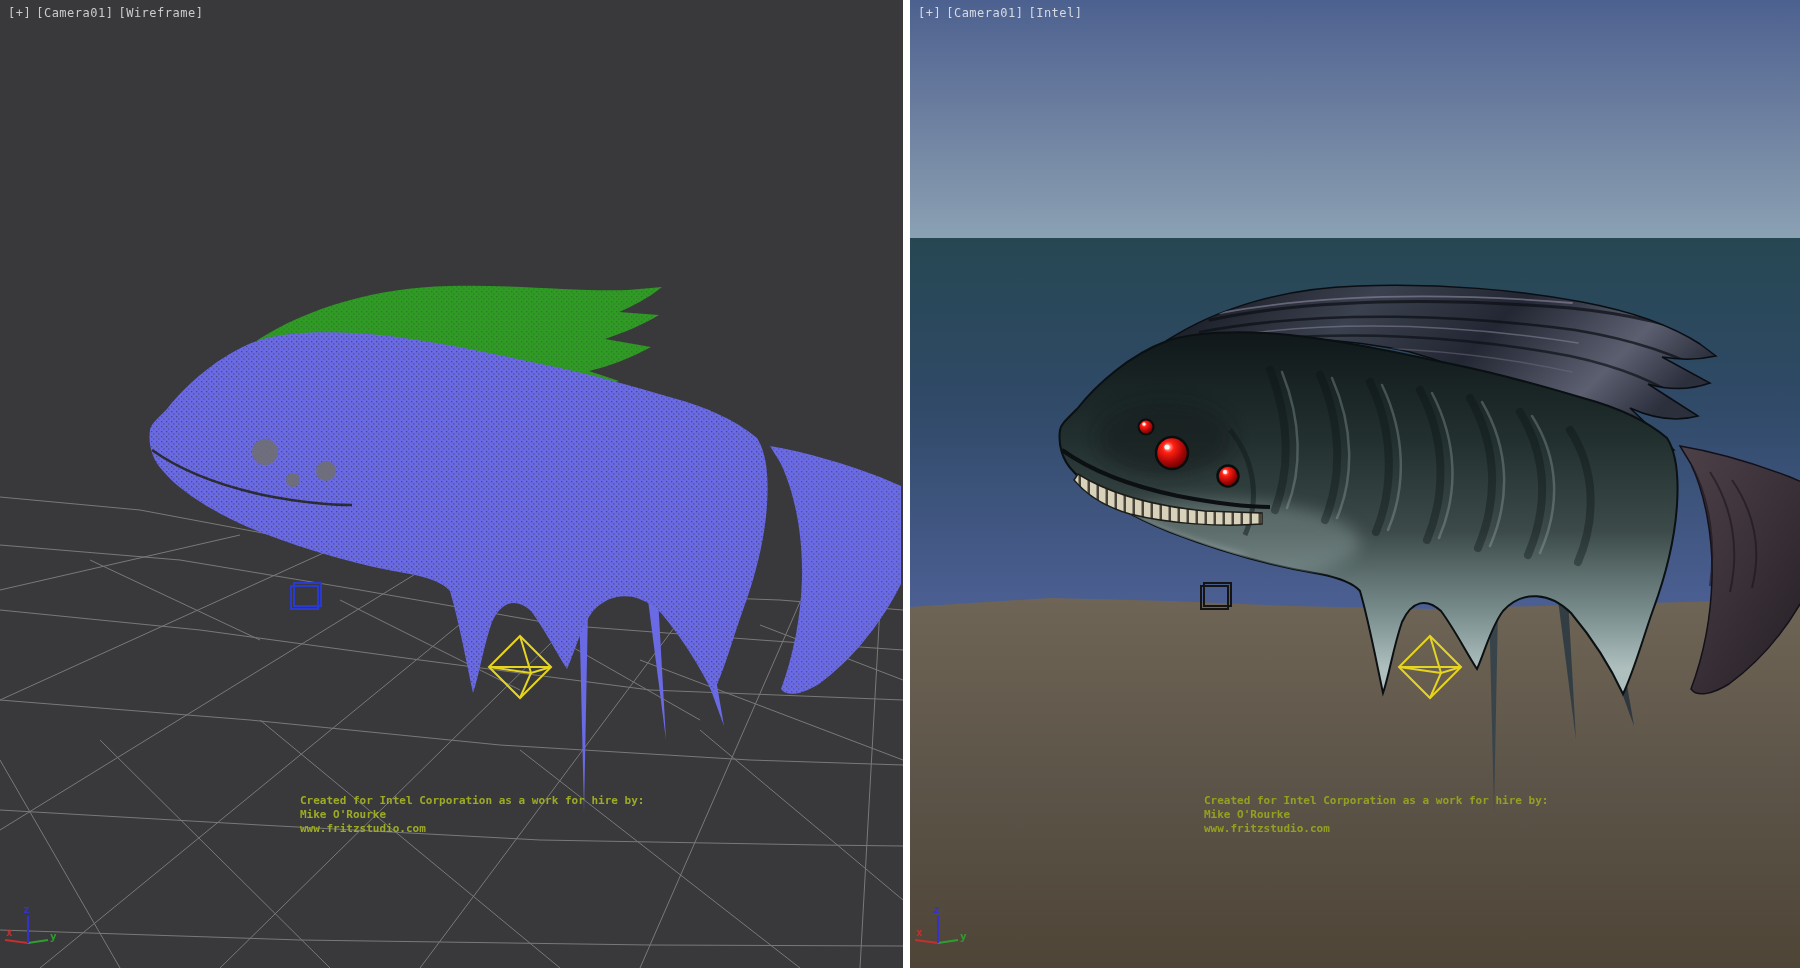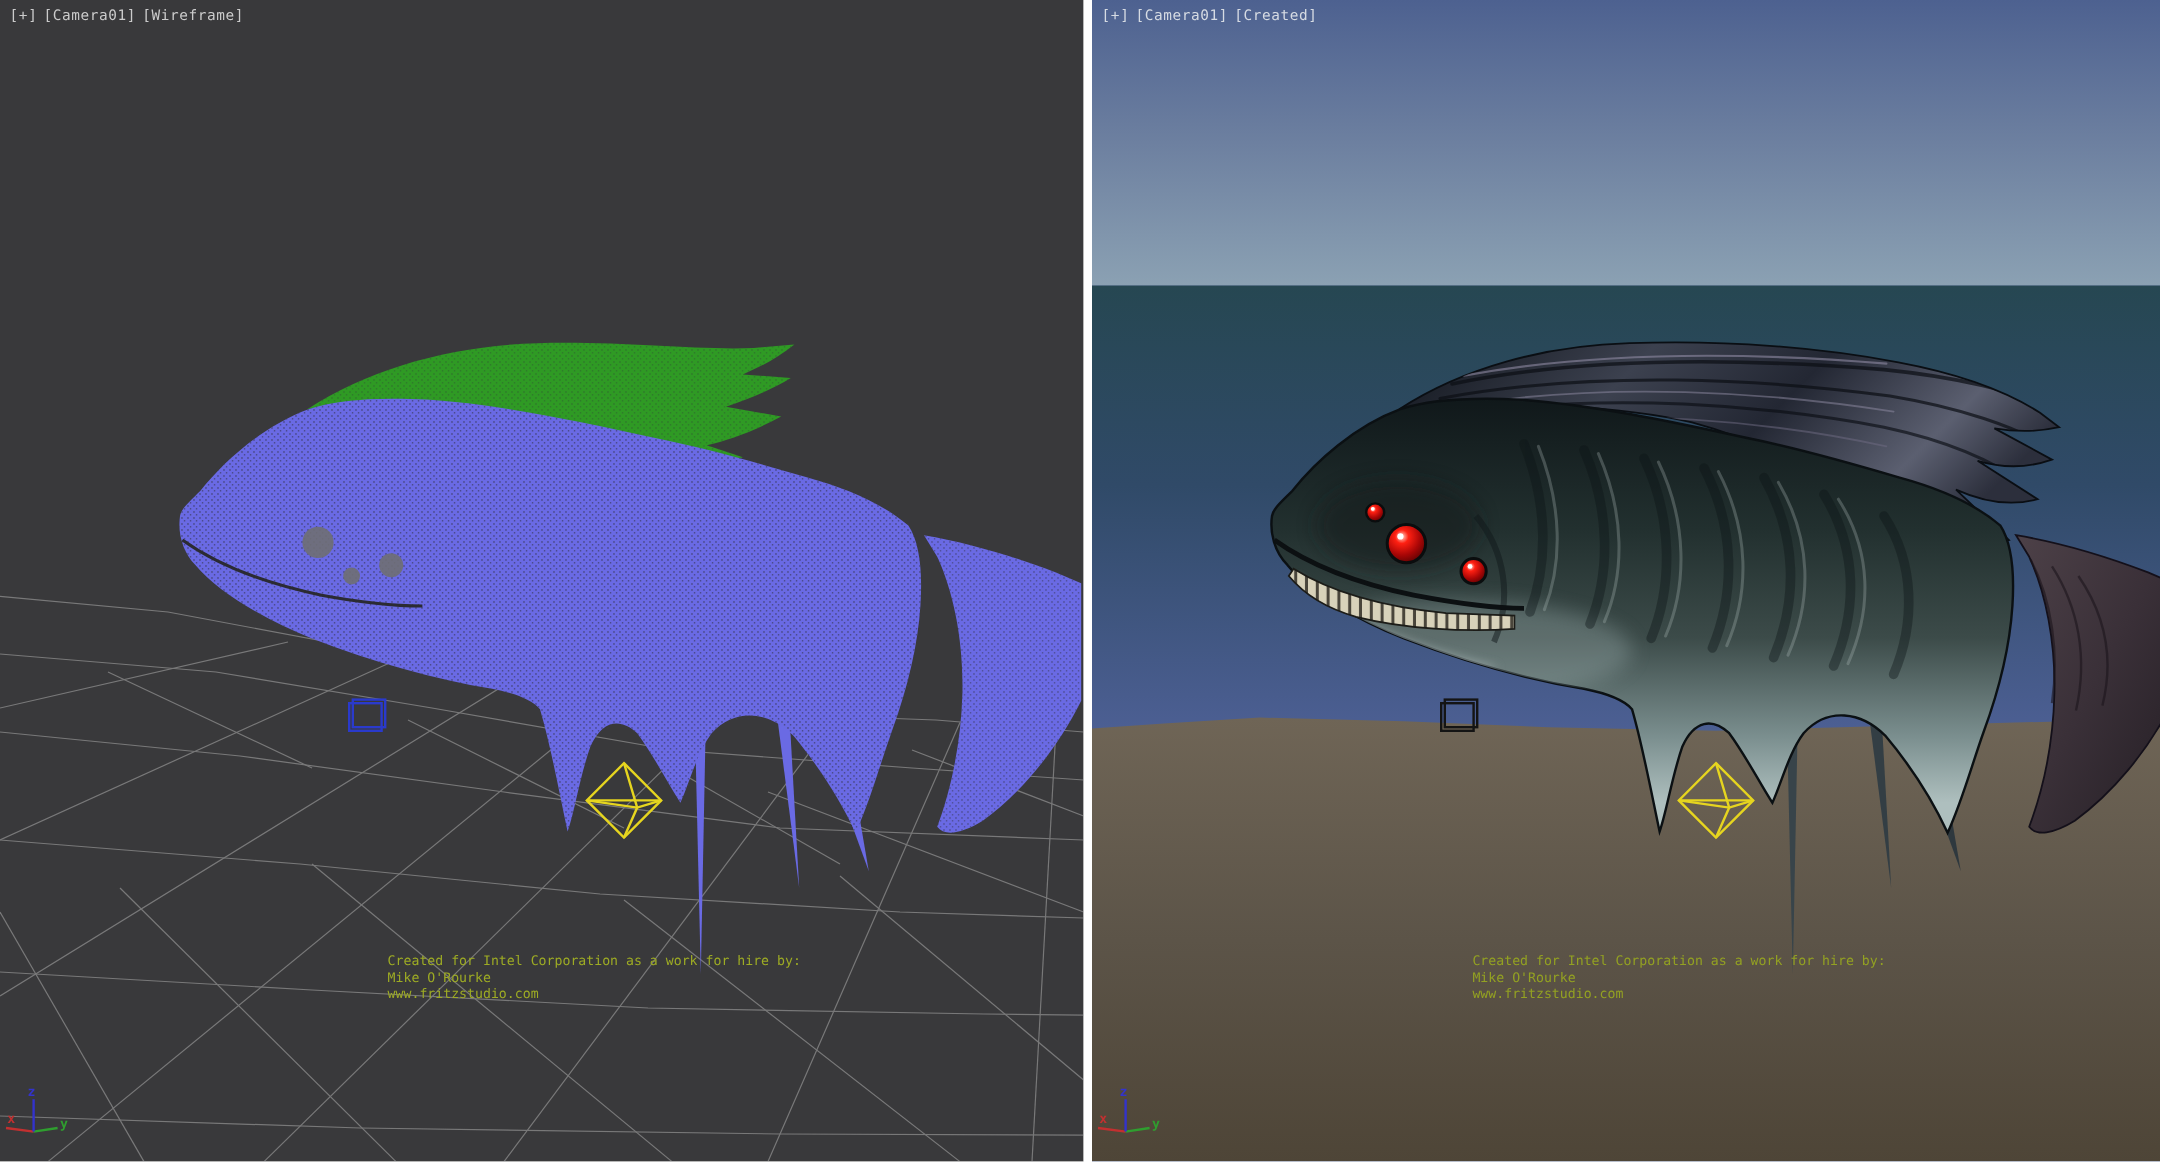--- a/index.html
+++ b/index.html
@@ -9,22 +9,22 @@
   .vp-left{left:0;width:903px;background:#39393b;}
   .vp-right{left:910px;width:890px;background:#4d6190;}
   .vp-svg{position:absolute;left:0;top:0;display:block;}
   .divider{position:absolute;left:903px;top:0;width:7px;height:968px;background:#ffffff;}
   .bottom-strip{position:absolute;left:0;top:968px;width:1800px;height:10px;background:#ffffff;}
   .vp-label{position:absolute;left:8px;top:6px;font-size:12px;letter-spacing:0.5px;
             display:flex;gap:5px;user-select:none;z-index:5;}
   .vp-left .vp-label{color:#cbcbcb;}
   .vp-right .vp-label{color:#d6dbe3;}
   .vp-label span{cursor:pointer;}
-  .credit{position:absolute;width:360px;font-weight:normal;font-size:11px;line-height:14px;
-          color:#9dab24;z-index:4;letter-spacing:0px;margin-left:23px;}
+  .credit{position:absolute;width:360px;font-weight:bold;font-size:11px;line-height:14px;
+          color:#9dab24;z-index:4;letter-spacing:0px;}
   .vp-left .credit{left:300px;top:794px;}
   .vp-right .credit{left:294px;top:794px;color:#93a122;}
 </style>
 </head>
 <body>
 
 <div class="stage">
 
   <div class="viewport vp-left">
     <div class="vp-label">
@@ -194,21 +194,21 @@
       <div>www.fritzstudio.com</div>
     </div>
   </div>
 
   <div class="divider"></div>
 
   <div class="viewport vp-right">
     <div class="vp-label">
       <span>[+]</span>
       <span>[Camera01]</span>
-      <span>[Created]</span>
+      <span>[Intel]</span>
     </div>
 
     <svg class="vp-svg" width="890" height="968" viewBox="0 0 890 968">
 
       <g>
         <rect x="0" y="0" width="890" height="238" fill="url(#skyGrad)"></rect>
         <rect x="0" y="238" width="890" height="370" fill="url(#seaGrad)"></rect>
         <path fill="url(#sandGrad)" d="M0,607 L60,603 L140,598 L260,601 L380,606 L520,609 L700,604 L890,599 L890,968 L0,968 Z"></path>
       </g>
 

